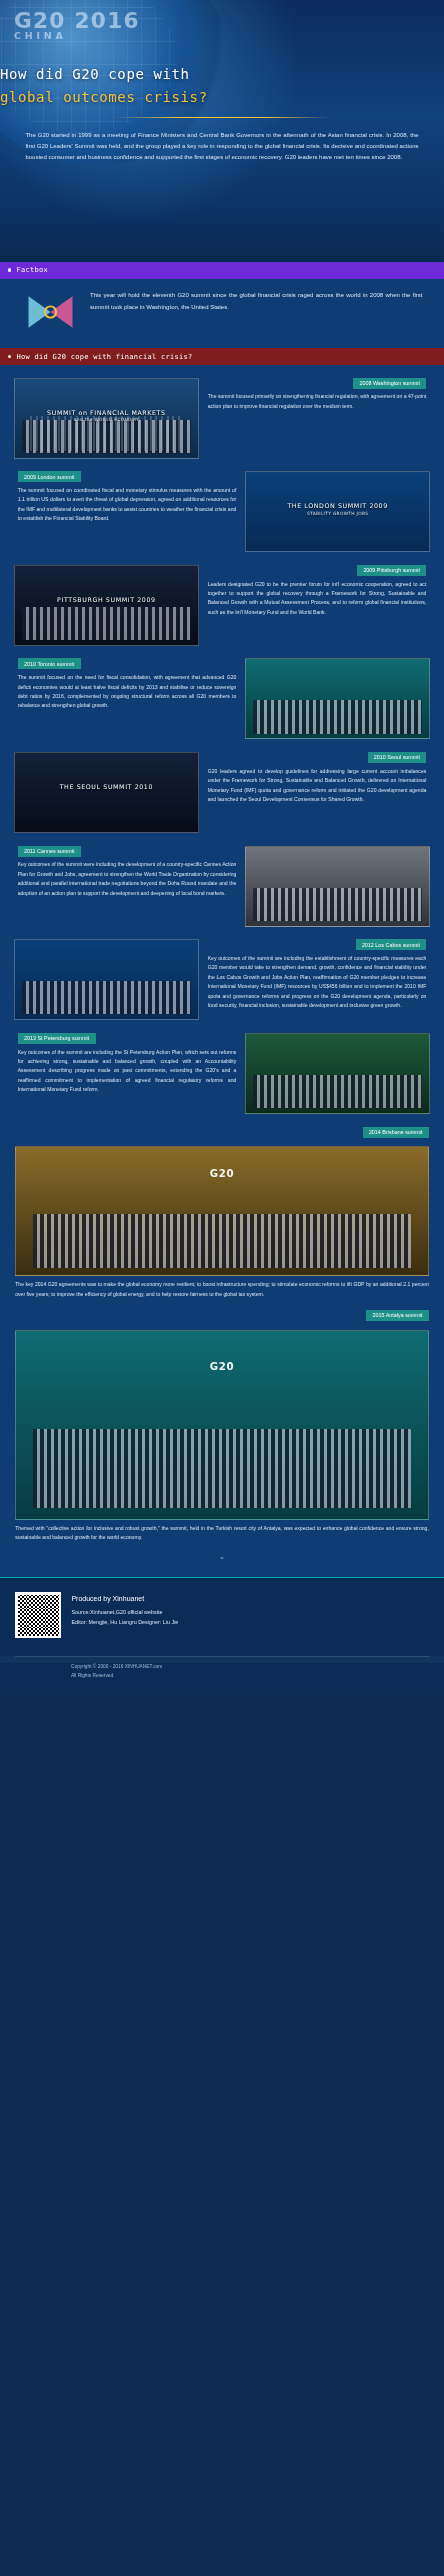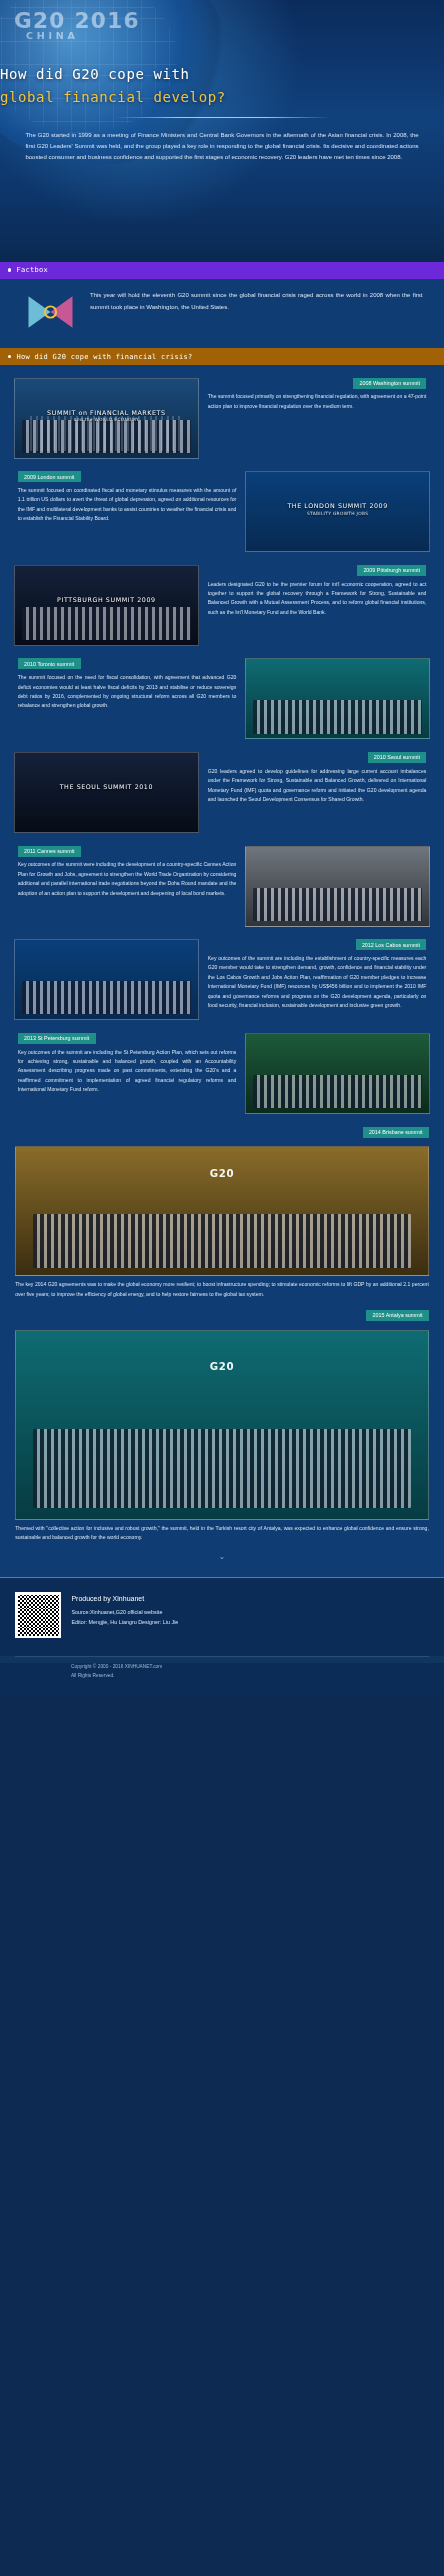--- a/index.html
+++ b/index.html
@@ -36,21 +36,21 @@
       repeating-linear-gradient(0deg, rgba(255,255,255,0.10) 0 0.6px, transparent 0.6px 11.4px),
       repeating-linear-gradient(90deg, rgba(255,255,255,0.08) 0 0.6px, transparent 0.6px 14px);
     opacity:.8;
   }
   .hero-logo {
     position:absolute; left:14px; top:7.6px;
     color:#e9f3ff; opacity:.55;
     font-size:21.6px; font-weight:bold; letter-spacing:1.3px;
     font-family:"DejaVu Sans", sans-serif;
   }
-  .hero-logo .sub { display:block; font-size:9.5px; letter-spacing:3.8px; margin-top:-2.5px;margin-left:12px;}
+  .hero-logo .sub { display:block; font-size:9.5px; letter-spacing:3.8px; margin-top:-2.5px;}
   .hero-title {
     position:absolute; left:0; right:0; top:63px;
     text-align:left;
     color:#ffffff;
     font-family:"DejaVu Sans Mono", monospace;
     font-size:14px;
     line-height:1.65;
     letter-spacing:0.6px;
     text-shadow:0 1.3px 3.8px rgba(0,0,0,.6);
   }
@@ -73,21 +73,21 @@
     position:relative;
     letter-spacing:0.3px;
     font-family:"DejaVu Sans Mono", monospace;
   }
   .sec-head:before{
     content:"";
     position:absolute; left:7.6px; top:50%; transform:translateY(-50%);
     width:3.8px; height:3.8px; border-radius:50%;
     background:#ffffff;
   }
-  .sec-head.teal { background:#a16207; }
+  .sec-head.teal { background:#7f1d1d; }
 
   
   .factbox {
     background:#0f3c72;
     padding:11.4px 21.6px 14px 21.6px;
     display:flex; gap:11.4px; align-items:flex-start;
   }
   .factbox .mark {
     flex:0 0 57px; height:44px; position:relative;
   }
@@ -195,21 +195,21 @@
 <div class="page">
 
   <div class="hero">
     <div class="globe"></div>
     <div class="hero-logo">
       <span>G20 2016</span>
       <span class="sub">CHINA</span>
     </div>
     <div class="hero-title">
       <div>How did G20 cope with</div>
-      <div class="line2">global financial develop?</div>
+      <div class="line2">global outcomes crisis?</div>
     </div>
     <div class="hero-underline"></div>
     <div class="hero-para">The G20 started in 1999 as a meeting of Finance Ministers and Central Bank Governors in the aftermath of the Asian financial crisis. In 2008, the first G20 Leaders' Summit was held, and the group played a key role in responding to the global financial crisis. Its decisive and coordinated actions boosted consumer and business confidence and supported the first stages of economic recovery. G20 leaders have met ten times since 2008.</div>
   </div>
 
   <div class="sec-head">Factbox</div>
 
   <div class="factbox">
     <div class="mark">
       <svg width="57" height="44" viewBox="0 0 90 70">

